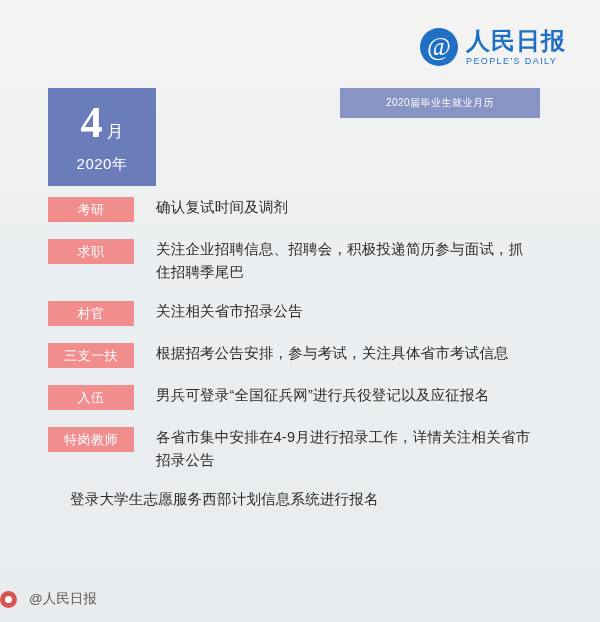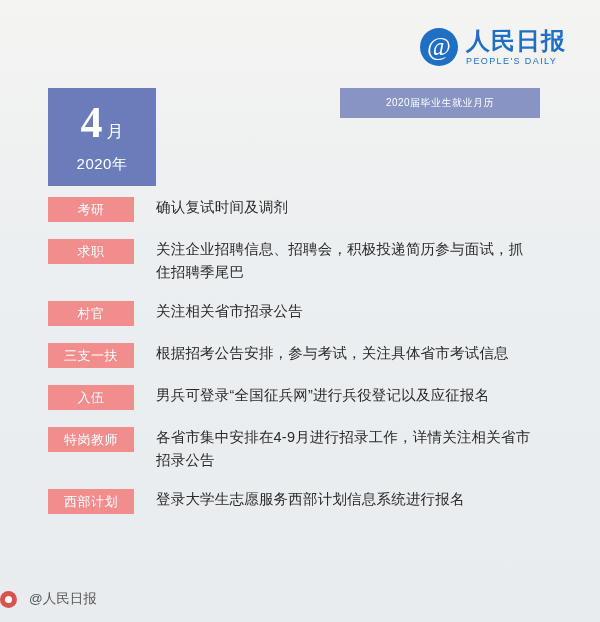--- a/index.html
+++ b/index.html
@@ -233,21 +233,20 @@
       <div class="tag">入伍</div>
       <div class="row-text">男兵可登录“全国征兵网”进行兵役登记以及应征报名</div>
     </div>
 
     <div class="row">
       <div class="tag">特岗教师</div>
       <div class="row-text">各省市集中安排在4-9月进行招录工作，详情关注相关省市招录公告</div>
     </div>
 
     <div class="row">
-      <div class="tag">西部计划</div>
       <div class="row-text">登录大学生志愿服务西部计划信息系统进行报名</div>
     </div>
 
   </div>
 
   <div class="footer">
     <span class="weibo-eye"></span>
     <span class="footer-text">@人民日报</span>
   </div>
 

